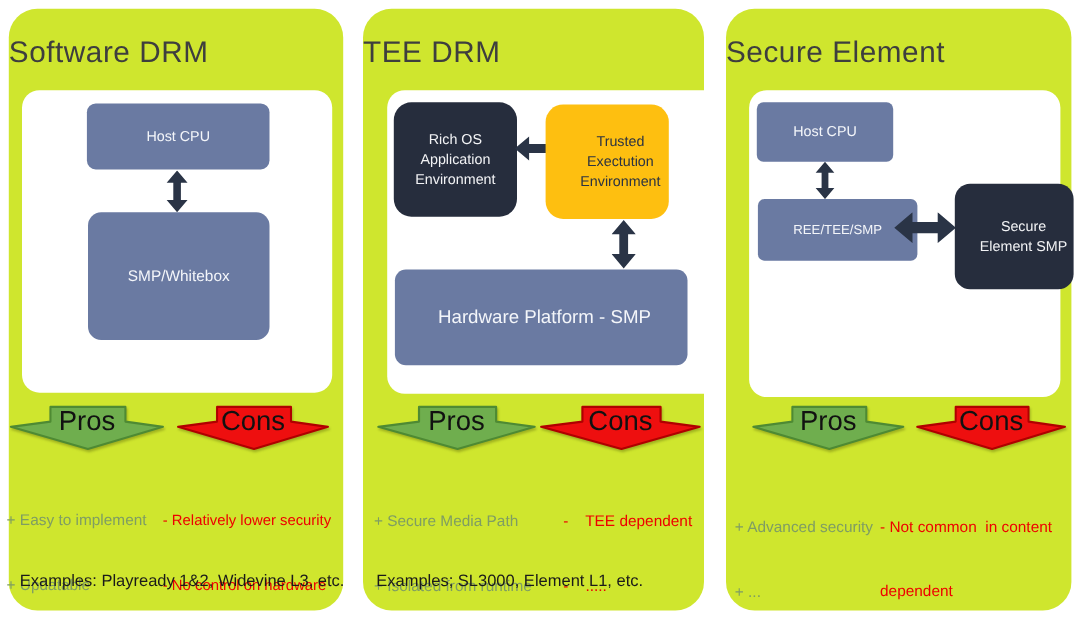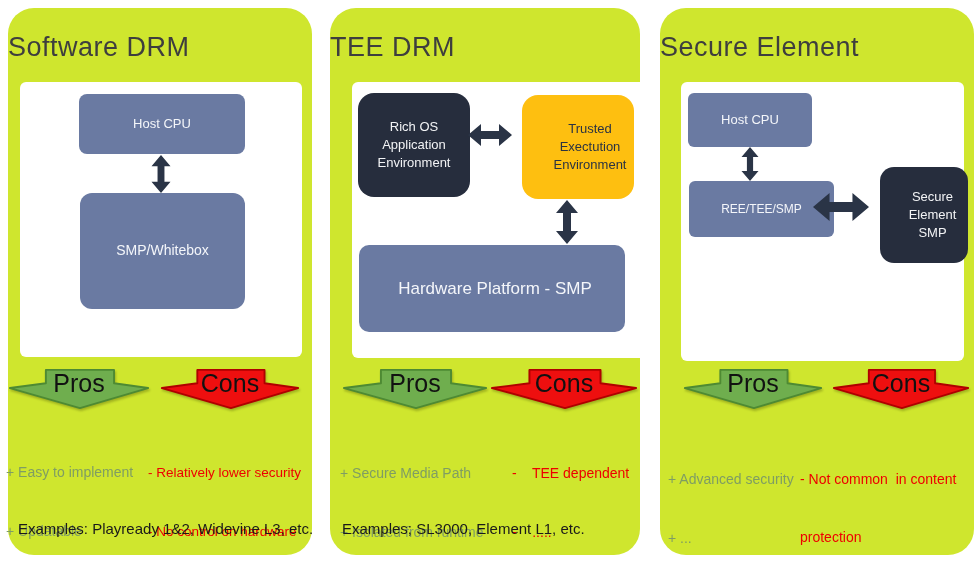--- a/index.html
+++ b/index.html
@@ -1,21 +1,21 @@
 <!DOCTYPE html>
 <html style="--panel-bg: #cfe62e; --pros-fill: #6fae4e; --pros-stroke: #4e8a33; --cons-fill: #ee0f0f; --cons-stroke: #b00000; --pros-text: #7f9d63; --cons-text: #ee0000; --box-blue: #6a7aa2; --box-dark: #262d3d; --box-orange: #febf10; --connector: #2a3446; --title-text: #3e3e3e; --arrow-label: #111111; --examples-text: #1a1a1a;"><head>
 <meta charset="utf-8">
 <style>
   html,body{margin:0;padding:0;background:#ffffff;}
   body{width:980px;height:563px;position:relative;font-family:"Liberation Sans",sans-serif;overflow:hidden;}
 
   .panel{position:absolute;top:8px;height:547px;background:var(--panel-bg);border-radius:26px;}
   .panel-title{position:absolute;top:24px;left:0;right:0;text-align:left;
     font-size:27px;font-weight:300;letter-spacing:.5px;color:var(--title-text);}
-  .white-box{position:absolute;background:#ffffff;border-radius:6px;}
+  .white-box{position:absolute;background:#ffffff;border-radius:16px;}
 
   .dbox{position:absolute;display:flex;align-items:center;justify-content:center;
     text-align:center;font-size:13px;line-height:1.4;padding:4px;box-sizing:border-box;}
   .dbox.blue{background:var(--box-blue);color:#f4f6fa;}
   .dbox.dark{background:var(--box-dark);color:#f2f3f5;}
   .dbox.orange{background:var(--box-orange);color:#2b3342;}
 
   .conn{position:absolute;}
   .conn polygon{fill:var(--connector);}
 
@@ -72,21 +72,21 @@
   <div class="examples" style="left:10px;top:512px;">Examples: Playready 1&amp;2, Widevine L3, etc.</div>
 </div>
 
 <div class="panel" style="left:330px;width:310px;">
   <div class="panel-title">TEE DRM</div>
   <div class="white-box" style="left:22px;top:74px;width:316px;height:276px;">
     <div class="dbox dark" style="left:6px;top:11px;width:112px;height:104px;border-radius:16px;">Rich OS Application Environment</div>
     <svg class="conn" style="left:116px;top:40px;" width="44" height="26" viewBox="0 0 44 22">
       <polygon points="0,11 13,0 13,7 31,7 31,0 44,11 31,22 31,15 13,15 13,22"></polygon>
     </svg>
-    <div class="dbox orange" style="left:170px;top:13px;width:112px;height:104px;border-radius:16px;padding-left:28px;">Trusted Exectution Environment</div>
+    <div class="dbox orange" style="left:144px;top:13px;width:112px;height:104px;border-radius:16px;padding-left:28px;">Trusted Exectution Environment</div>
     <svg class="conn" style="left:204px;top:117px;" width="22" height="46" viewBox="0 0 22 44">
       <polygon points="11,0 22,13 15,13 15,31 22,31 11,44 0,31 7,31 7,13 0,13"></polygon>
     </svg>
     <div class="dbox blue" style="left:7px;top:163px;width:266px;height:87px;border-radius:10px;font-size:17px;padding-left:10px;">Hardware Platform - SMP</div>
   </div>
 
   <div class="pc-arrow" style="left:12px;top:360px;width:146px;">
     <svg width="146" height="42" viewBox="0 0 150 44" preserveAspectRatio="none">
       <polygon class="shape-pros" points="40,2 112,2 112,16 148,21 76,42 2,21 40,16"></polygon>
     </svg>
@@ -115,21 +115,21 @@
   <div class="panel-title">Secure Element</div>
   <div class="white-box" style="left:21px;top:74px;width:283px;height:279px;">
     <div class="dbox blue" style="left:7px;top:11px;width:124px;height:54px;border-radius:6px;">Host CPU</div>
     <svg class="conn" style="left:58px;top:65px;" width="22" height="34" viewBox="0 0 22 44">
       <polygon points="11,0 22,13 15,13 15,31 22,31 11,44 0,31 7,31 7,13 0,13"></polygon>
     </svg>
     <div class="dbox blue" style="left:8px;top:99px;width:145px;height:56px;border-radius:6px;font-size:12px;">REE/TEE/SMP</div>
     <svg class="conn" style="left:131px;top:111px;" width="58" height="28" viewBox="0 0 44 22">
       <polygon points="0,11 13,0 13,7 31,7 31,0 44,11 31,22 31,15 13,15 13,22"></polygon>
     </svg>
-    <div class="dbox dark" style="left:199px;top:85px;width:88px;height:96px;border-radius:14px;padding-left:21px;">Secure Element SMP</div>
+    <div class="dbox dark" style="left:187px;top:85px;width:108px;height:96px;border-radius:14px;padding-left:21px;">Secure Element SMP</div>
   </div>
 
   <div class="pc-arrow" style="left:23px;top:360px;width:140px;">
     <svg width="140" height="42" viewBox="0 0 150 44" preserveAspectRatio="none">
       <polygon class="shape-pros" points="40,2 112,2 112,16 148,21 76,42 2,21 40,16"></polygon>
     </svg>
     <div class="pc-label">Pros</div>
   </div>
   <div class="pc-arrow" style="left:172px;top:360px;width:138px;">
     <svg width="138" height="42" viewBox="0 0 150 44" preserveAspectRatio="none">
@@ -137,17 +137,17 @@
     </svg>
     <div class="pc-label">Cons</div>
   </div>
 
   <div class="list pros-list" style="left:8px;top:424px;">
     <div class="li">+ Advanced security</div>
     <div class="li">+ ...</div>
   </div>
   <div class="list cons-list" style="left:140px;top:424px;">
     <div class="li" style="line-height:22px;">- Not common  in content</div>
-    <div class="li" style="line-height:22px;">protection</div>
+    <div class="li" style="line-height:22px;">dependent</div>
     
     
   </div>
 </div>
 
 </body></html>

